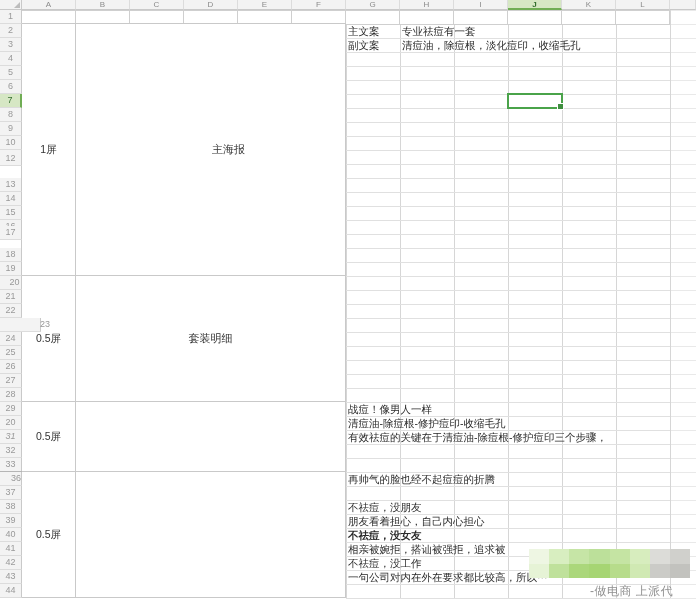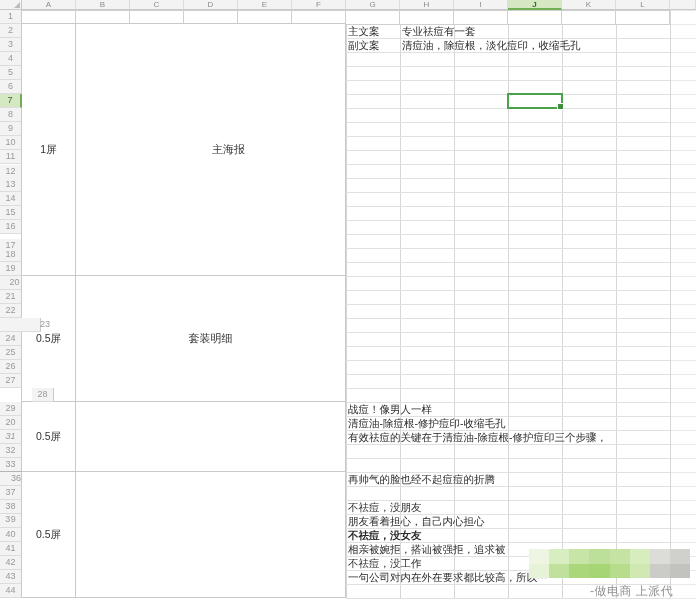--- a/index.html
+++ b/index.html
@@ -57,46 +57,46 @@
       <div class="rowhead" style="top: 24px; height: 14px;">2</div>
       <div class="rowhead" style="top: 38px; height: 14px;">3</div>
       <div class="rowhead" style="top: 52px; height: 14px;">4</div>
       <div class="rowhead" style="top: 66px; height: 14px;">5</div>
       <div class="rowhead" style="top: 80px; height: 14px;">6</div>
       <div class="rowhead sel" style="top: 94px; height: 14px;">7</div>
       <div class="rowhead" style="top: 108px; height: 14px;">8</div>
       <div class="rowhead" style="top: 122px; height: 14px;">9</div>
       <div class="rowhead" style="top: 136px; height: 14px;">10</div>
       <div class="rowhead" style="top: 150px; height: 14px;">11</div>
-      <div class="rowhead" style="top: 165px; height: 14px; text-align: center;">12</div>
+      <div class="rowhead" style="top: 152px; height: 14px; text-align: center;">12</div>
       <div class="rowhead" style="top: 178px; height: 14px;">13</div>
       <div class="rowhead" style="top: 192px; height: 14px;">14</div>
       <div class="rowhead" style="top: 206px; height: 14px;">15</div>
       <div class="rowhead" style="top: 220px; height: 14px;">16</div>
-      <div class="rowhead" style="top: 239px; height: 14px;">17</div>
+      <div class="rowhead" style="top: 226px; height: 14px;">17</div>
       <div class="rowhead" style="top: 248px; height: 14px;">18</div>
       <div class="rowhead" style="top: 262px; height: 14px;">19</div>
       <div class="rowhead" style="top: 276px; height: 14px; padding-left: 8px;">20</div>
       <div class="rowhead" style="top: 290px; height: 14px;">21</div>
       <div class="rowhead" style="top: 304px; height: 14px;">22</div>
       <div class="rowhead" style="top: 318px; height: 14px; padding-left: 40px;">23</div>
       <div class="rowhead" style="top: 332px; height: 14px;">24</div>
       <div class="rowhead" style="top: 346px; height: 14px;">25</div>
       <div class="rowhead" style="top: 360px; height: 14px;">26</div>
       <div class="rowhead" style="top: 374px; height: 14px;">27</div>
-      <div class="rowhead" style="top: 388px; height: 14px; margin-left: 32px;">28</div>
+      <div class="rowhead" style="top: 388px; height: 14px;">28</div>
       <div class="rowhead" style="top: 402px; height: 14px;">29</div>
       <div class="rowhead" style="top: 416px; height: 14px;">20</div>
       <div class="rowhead" style="top: 430px; height: 14px; font-style: italic;">31</div>
       <div class="rowhead" style="top: 444px; height: 14px;">32</div>
       <div class="rowhead" style="top: 458px; height: 14px;">33</div>
       <div class="rowhead" style="top: 472px; height: 14px; text-align: right;">36</div>
       <div class="rowhead" style="top: 486px; height: 14px;">37</div>
       <div class="rowhead" style="top: 500px; height: 14px;">38</div>
-      <div class="rowhead" style="top: 514px; height: 14px; font-family: Liberation Mono, monospace;">39</div>
+      <div class="rowhead" style="top: 514px; height: 14px;">39</div>
       <div class="rowhead" style="top: 528px; height: 14px;">40</div>
       <div class="rowhead" style="top: 542px; height: 14px;">41</div>
       <div class="rowhead" style="top: 556px; height: 14px;">42</div>
       <div class="rowhead" style="top: 570px; height: 14px;">43</div>
       <div class="rowhead" style="top: 584px; height: 14px;">44</div>
     </div>
   <div id="sheet">
       <div class="hline" style="left: 670px; top: 10px; width: 26px; height: 1px; background: rgb(233, 233, 233);"></div>
       <div class="hline" style="left: 670px; top: 24px; width: 26px; height: 1px; background: rgb(233, 233, 233);"></div>
       <div class="hline" style="left: 670px; top: 38px; width: 26px; height: 1px; background: rgb(233, 233, 233);"></div>

